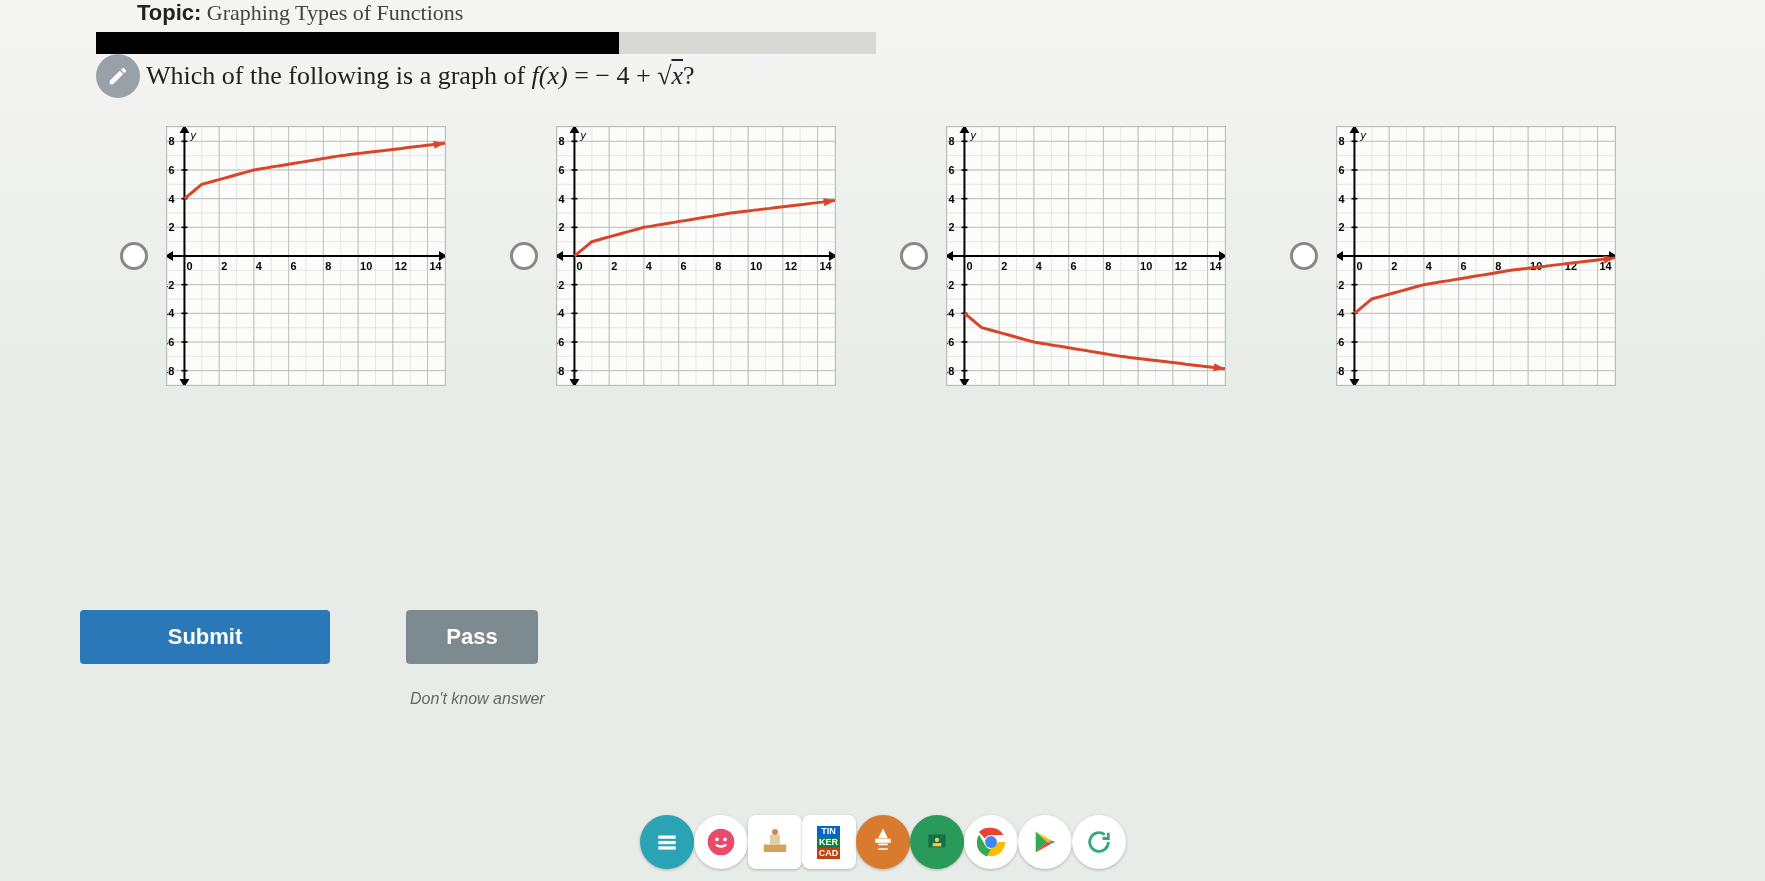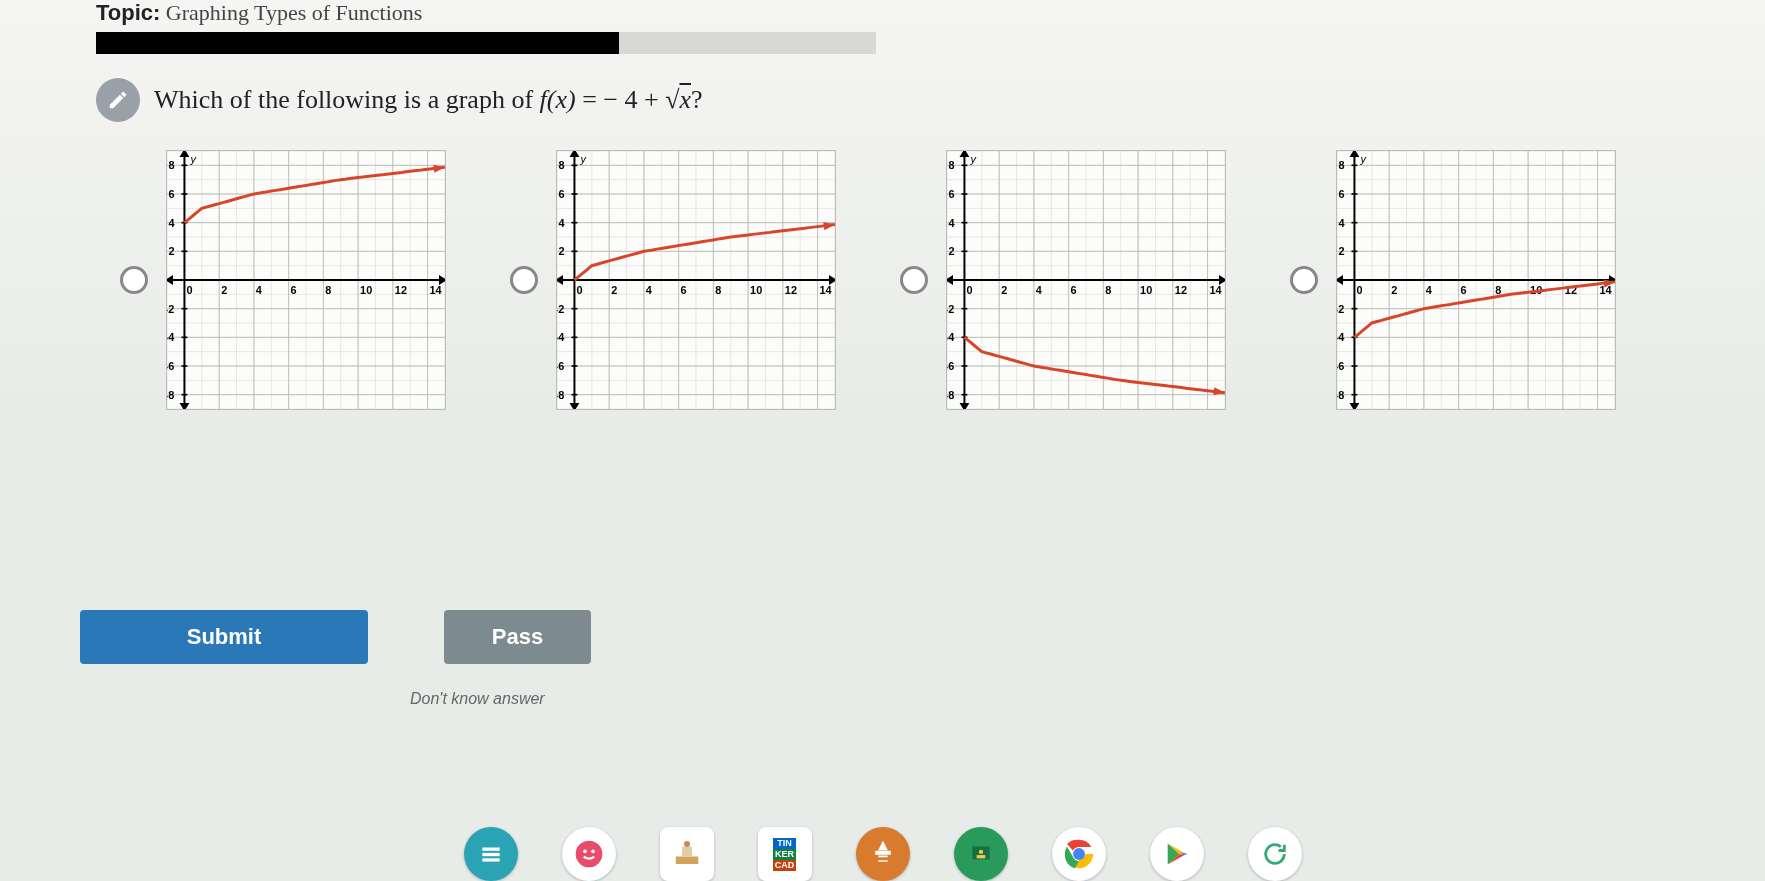--- a/index.html
+++ b/index.html
@@ -13,21 +13,21 @@
   }
   .content {
     padding: 0 0 0 96px;
     background: linear-gradient(to bottom, #f5f5f4 0%, #e8ece8 100%);
   }
   .topic-row {
     font-size: 22px;
     padding-top: 0px;
     color: #222;
   }
-  .topic-label { font-weight: bold; font-family: Arial, sans-serif; }
+  .topic-label { font-weight: bold; font-family: Arial, sans-serif; margin-left: 41px; }
   .topic-value { color: #444; }
   .progress-label { font-family: Arial, sans-serif; font-size: 17px; color: #555; margin-top: 18px; }
   .progress-bar {
     margin-top: 6px;
     height: 22px;
     width: 780px;
     background: #d8d8d4;
     position: relative;
   }
   .progress-fill {
@@ -38,22 +38,21 @@
   .progress-note {
     font-family: Arial, sans-serif;
     font-style: italic;
     color: #555;
     font-size: 16px;
     margin-top: 16px;
   }
   .question-row {
     display:flex;
     align-items: center;
-    margin-top: 24px;
-    gap: 14px;
+    gap: 6px;
   }
   .pencil-icon {
     width: 44px; height: 44px;
     background: #9aa0a8;
     border-radius: 50%;
     display:flex; align-items:center; justify-content:center;
   }
   .pencil-icon svg { width: 22px; height:22px; fill:#fff; }
   .question-text {
     font-size: 26px;
@@ -93,49 +92,48 @@
     position: absolute;
     left: 80px;
     top: 610px;
     display:flex;
     gap: 76px;
     align-items: flex-start;
     font-family: Arial, sans-serif;
   }
   .btn {
     padding: 14px 0;
-    width: 288px;
+    width: 250px;
     text-align:center;
     font-size: 22px;
     font-weight: bold;
     color:#fff;
     border-radius: 4px;
     cursor:pointer;
   }
   .btn-submit { background: #2a78b8; }
-  .btn-pass { background: #7d8a8f; width:147px; }
+  .btn-pass { background: #7d8a8f; width:132px; }
   .dont-know {
     position:absolute;
     left: 410px;
     top: 690px;
     font-family: Arial, sans-serif;
     font-style: italic;
     color: #666;
     font-size: 16px;
     cursor:pointer;
   }
 
   .taskbar {
     position:absolute;
     bottom:0; left:0; right:0;
     height: 78px;
     display:flex;
     justify-content:center;
-    align-items:flex-end;
-    gap: 44px;
+    align-items:center;
   }
   .tb-icon {
     width: 54px; height:54px;
     border-radius:50%;
     display:flex; align-items:center; justify-content:center;
     box-shadow: 0 1px 3px rgba(0,0,0,.25);
   }
 
   
 </style>

